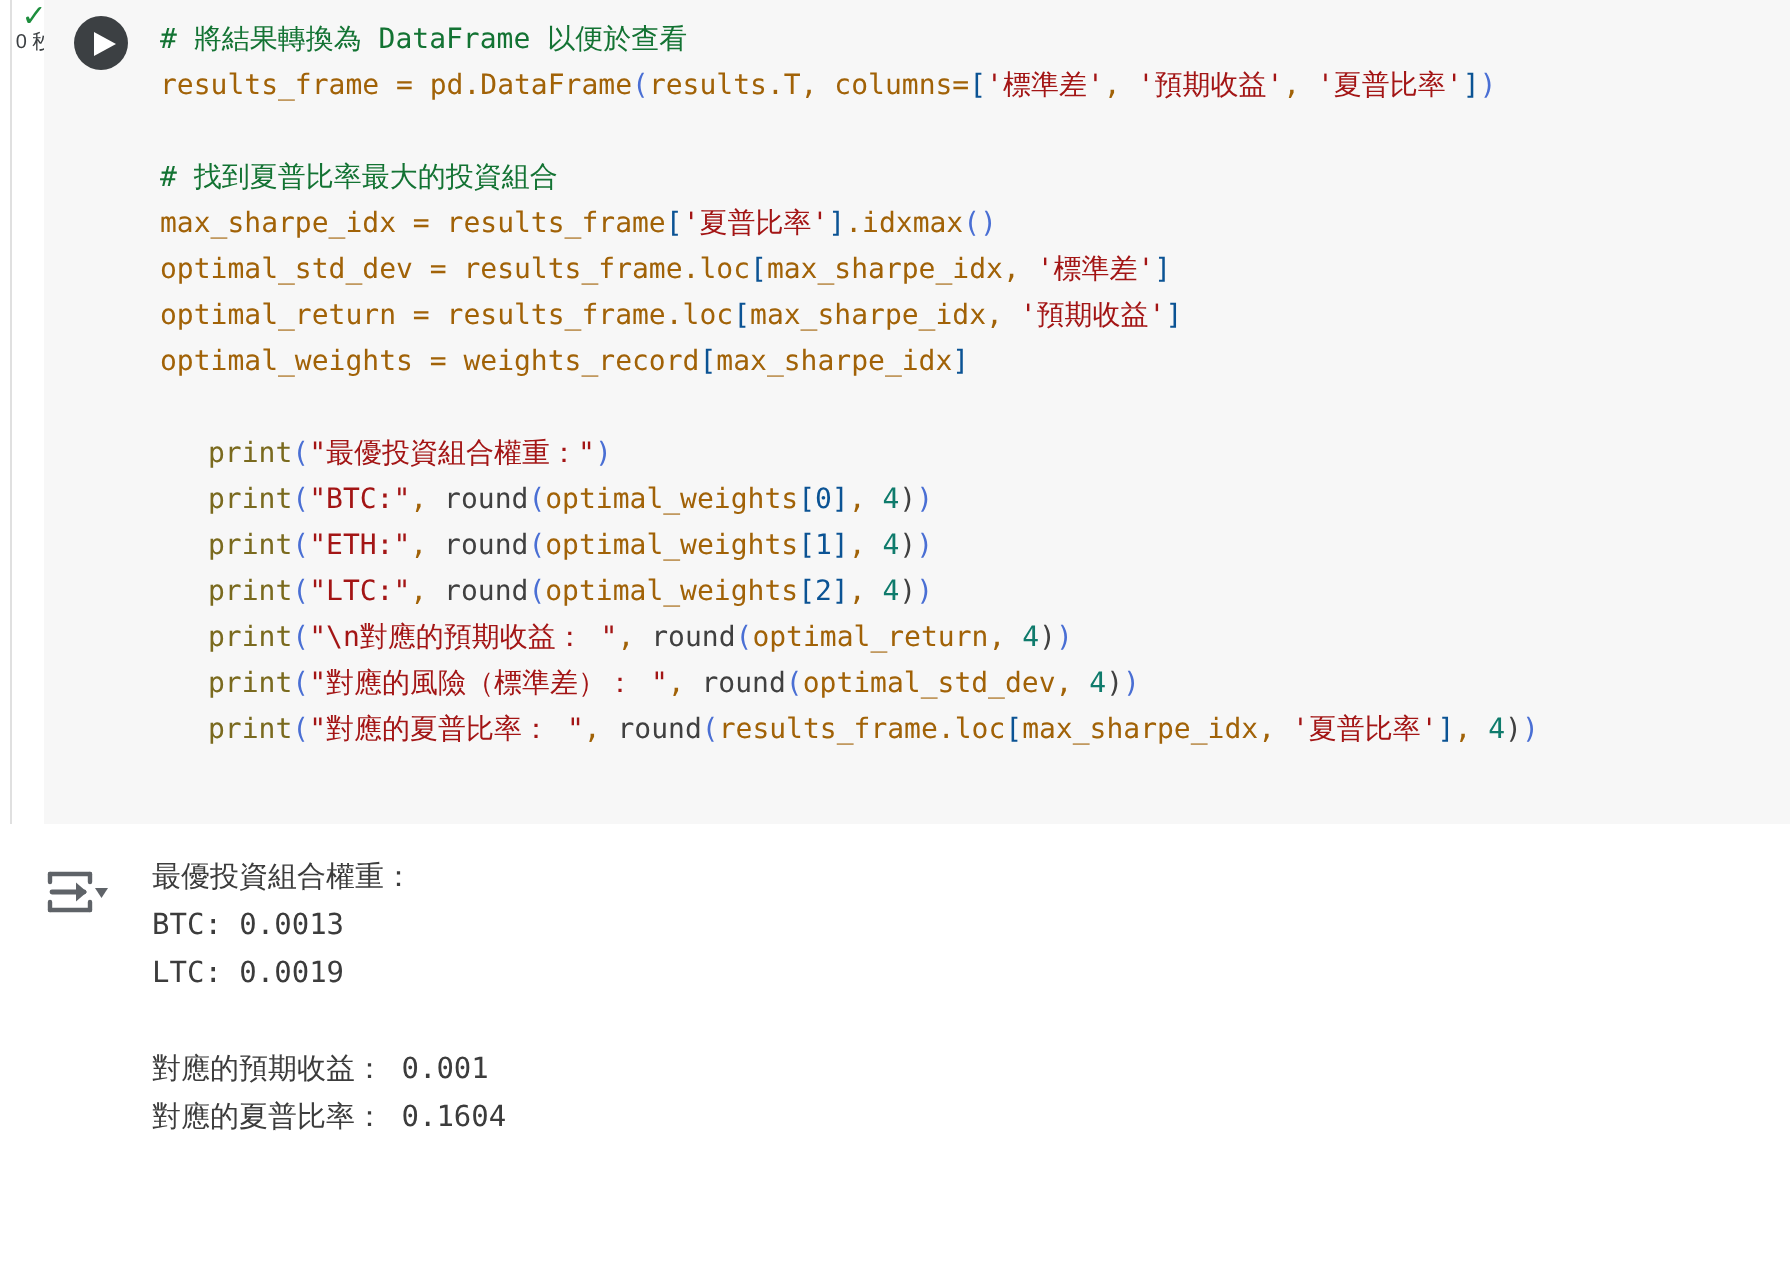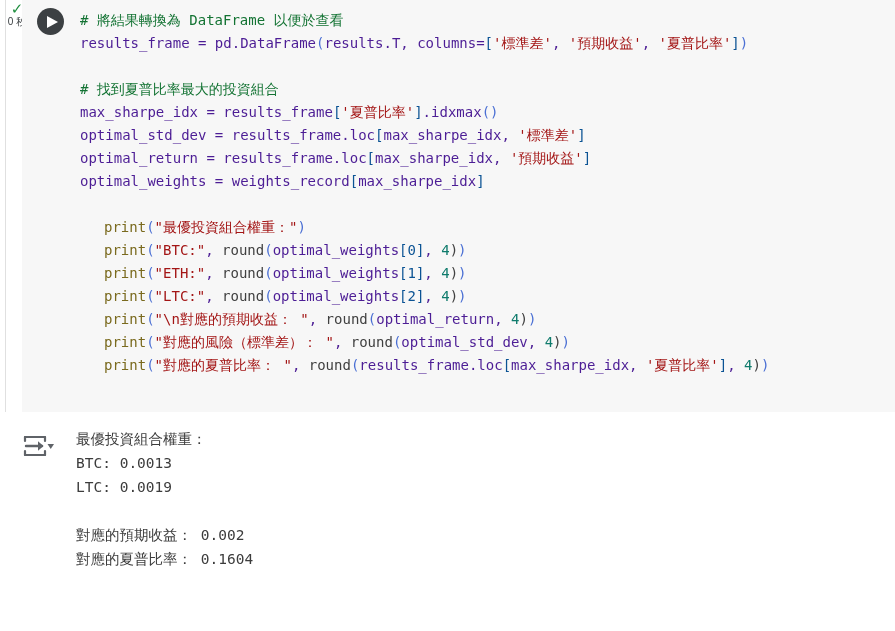--- a/index.html
+++ b/index.html
@@ -110,21 +110,21 @@
   .code-area .ln.blank { }
 
   
   .t-com  { color: #137333; }          
   .t-str  { color: #a31515; text-align: center; }          
   .t-fn   { color: #7a6a1e; margin-left: 24px; }          
   .t-bi   { color: #404040; }          
   .t-brk  { color: #0b5394; }          
   .t-par  { color: #4a6fd4; }          
   .t-num  { color: #0f7b6c; }          
-  .t-plain{ color: #4c1d95; }
+  .t-plain{ color: #a16207; }
 
   
   .output-cell {
     position: absolute;
     left: 0;
     top: 412px;
     width: 792px;
     height: 219px;
     background: #ffffff;
   }
@@ -174,16 +174,16 @@
     <div class="output-icon">
       <svg width="34" height="26" viewBox="0 0 34 26" xmlns="http://www.w3.org/2000/svg">
         <path d="M3 3 H23 M3 21 H23" stroke="#5f6368" stroke-width="2.2" stroke-linecap="round" fill="none"></path>
         <path d="M3 3 V7 M23 3 V7 M3 21 V17 M23 21 V17" stroke="#5f6368" stroke-width="2.2" stroke-linecap="round" fill="none"></path>
         <path d="M4 12 H20" stroke="#5f6368" stroke-width="2.4" stroke-linecap="round" fill="none"></path>
         <path d="M16 7.2 L21.5 12 L16 16.8 Z" fill="#5f6368"></path>
         <path d="M25.5 10 L32 10 L28.75 15 Z" fill="#5f6368"></path>
       </svg>
     </div>
 
-    <div class="output-text" id="output-text"><span class="oln">最優投資組合權重：</span><span class="oln">BTC: 0.0013</span><span class="oln">LTC: 0.0019</span><span class="oln">&nbsp;</span><span class="oln">對應的預期收益： 0.002</span><span class="oln">對應的夏普比率： 0.1604</span></div>
+    <div class="output-text" id="output-text"><span class="oln">最優投資組合權重：</span><span class="oln">BTC: 0.0013</span><span class="oln">LTC: 0.0019</span><span class="oln">&nbsp;</span><span class="oln">對應的預期收益： 0.001</span><span class="oln">對應的夏普比率： 0.1604</span></div>
   </div>
 
 </div>
 
 </body></html>

